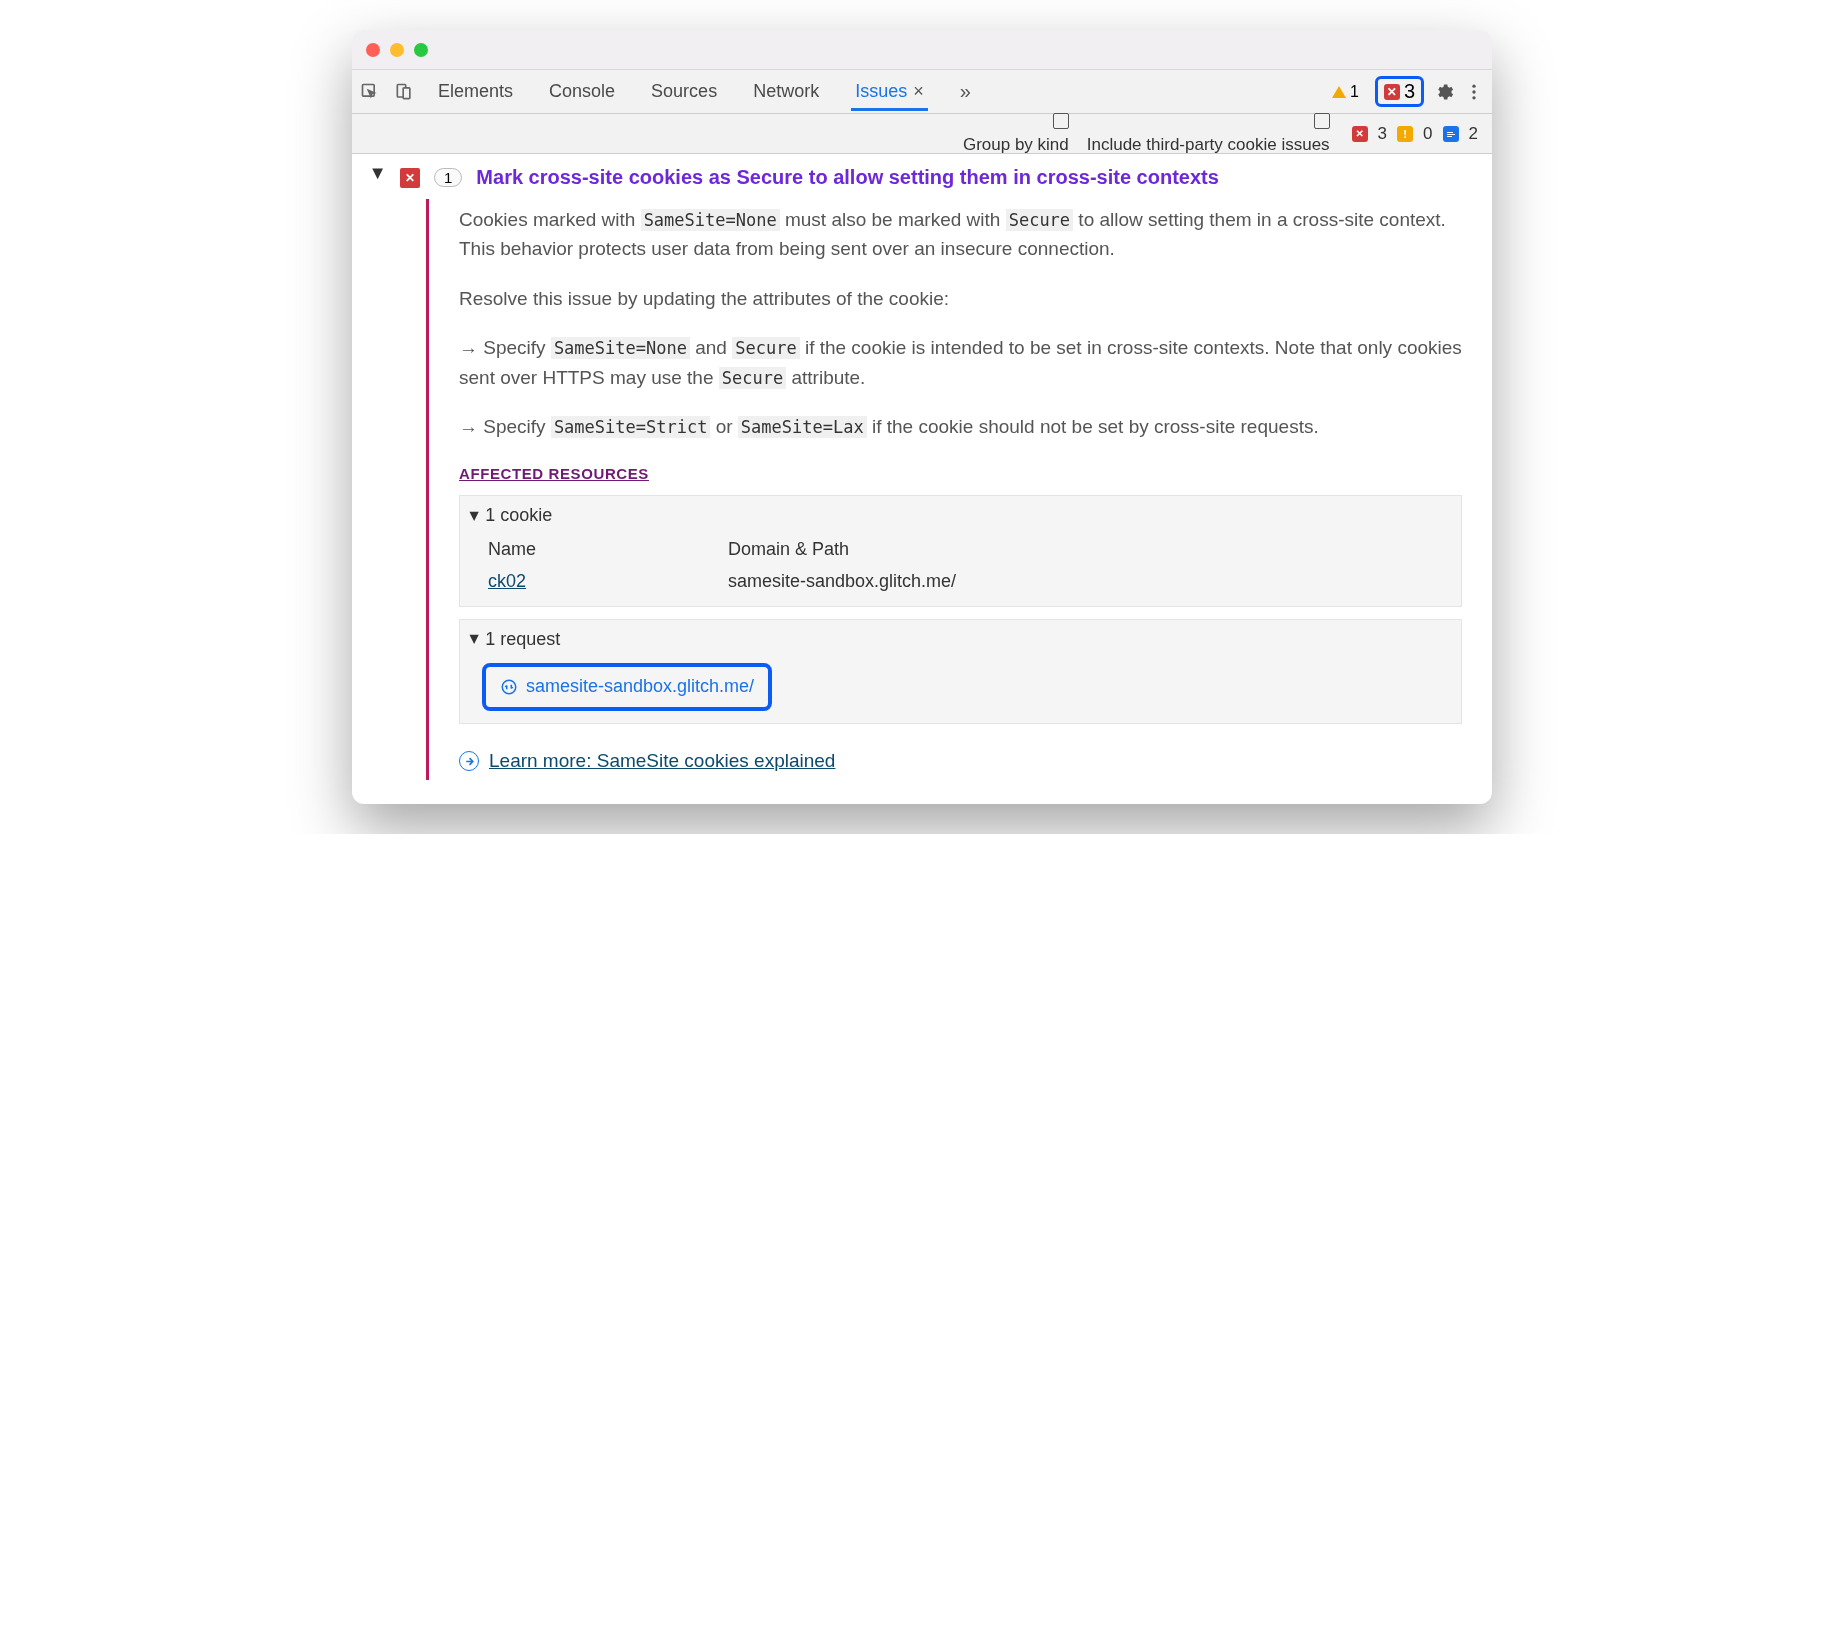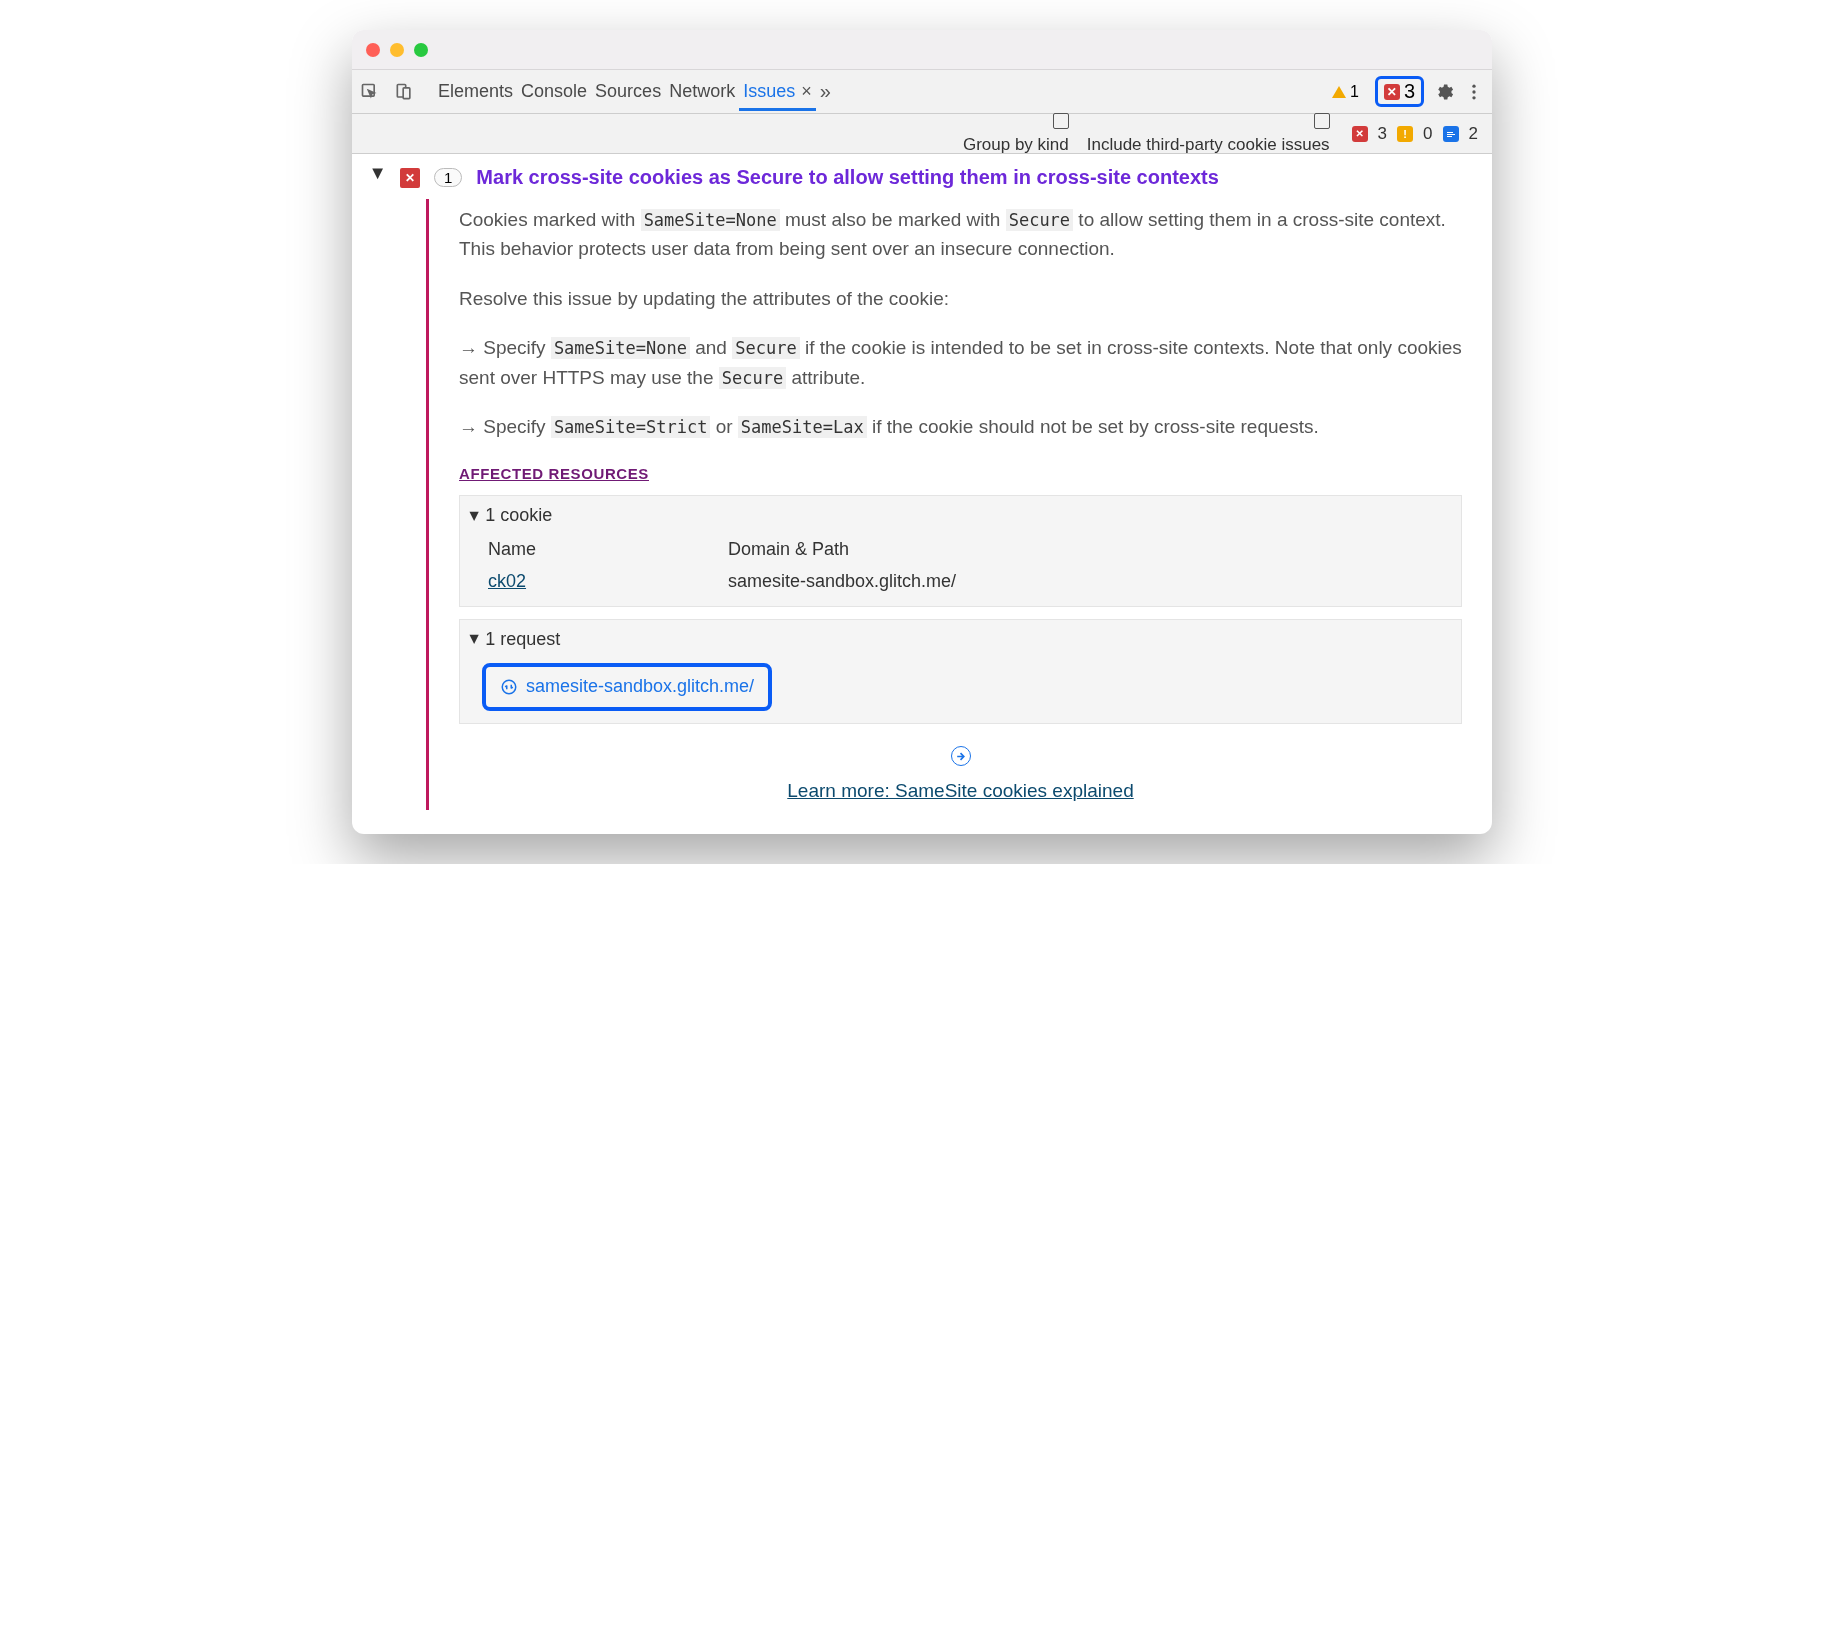--- a/index.html
+++ b/index.html
@@ -6,21 +6,21 @@
 body { font-family: -apple-system, "Helvetica Neue", Arial, sans-serif; background: #fff; font-size: 20px; }
 .window { width: 1140px; margin: 30px auto; border-radius: 12px; box-shadow: 0 25px 60px rgba(0,0,0,0.35); overflow: hidden; background: #fff; }
 .titlebar { display: flex; align-items: center; height: 40px; background: #f1eff1; border-bottom: 1px solid #d8d6d8; padding: 0 14px; position: relative; }
 .traffic { display: flex; gap: 10px; }
 .dot { width: 14px; height: 14px; border-radius: 50%; }
 .dot.r { background: #ff5f57; } .dot.y { background: #ffbd2e; } .dot.g { background: #28c940; }
 .title { position: absolute; left: 0; right: 0; text-align: center; font-size: 17px; font-weight: 600; color: #2a2a2a; pointer-events: none; }
 .tabbar { display: flex; align-items: center; height: 44px; background: #f2f2f2; border-bottom: 1px solid #cdcdcd; padding: 0 8px; gap: 10px; }
 .tb-left { display: flex; align-items: center; gap: 14px; padding-right:6px; }
 .tb-icon { width:20px; height:20px; color:#666; }
-.tabs { flex: 1; display: flex; align-items: center; padding-left:4px;}
+.tabs { flex: 1; display: flex; align-items: center; gap: 28px; padding-left:4px;}
 .tab { color: #4a4a4a; font-size: 18px; cursor: pointer; padding: 9px 4px; }
 .tab.active { color: #1a73e8; border-bottom: 3px solid #1a73e8; padding-bottom: 6px; font-weight:500;}
 .tab-close { margin-left: 6px; color: #555; }
 .chev { color:#555; font-size:20px; padding:0 4px;}
 .tb-right { display: flex; align-items: center; gap: 10px; }
 .badge { display: inline-flex; align-items: center; gap: 4px; font-size: 16px; padding: 1px 6px; border-radius: 3px; }
 .warn-tri { width: 0; height: 0; border-left: 7px solid transparent; border-right: 7px solid transparent; border-bottom: 12px solid #f2a900; display:inline-block; }
 .err-pill { background: #d23b3b; color: #fff; border-radius: 3px; padding: 0 3px; display:inline-flex; align-items:center; font-size:12px; font-weight:bold; height:16px;}
 .err-pill::before { content:"✕"; }
 .counter-box { border: 3px solid #0a5cf5; border-radius: 6px; padding: 1px 6px; display:inline-flex; align-items:center; gap:4px;}
@@ -52,21 +52,21 @@
 .sect-h { text-transform: uppercase; font-size:15px; font-weight:700; color:#701a75; letter-spacing: .04em; margin:12px 0 10px;text-decoration:underline; }
 .res-box { background:#f5f5f5; border:1px solid #e4e4e4; padding:6px 10px 10px; margin-bottom:12px; color:#333;}
 .res-head { display:flex; align-items:center; gap:6px; font-size:18px; margin-bottom:6px;}
 .tw2 { font-size:12px; transform:rotate(90deg);}
 .tbl { display:grid; grid-template-columns: 240px 1fr; font-size:18px; padding-left:18px; row-gap:4px;}
 .tbl .h { color:#333; }
 .link { color:#0c4a6e; text-decoration: underline; cursor:pointer;}
 .req-box { background:#f5f5f5; border:1px solid #e4e4e4; padding:6px 10px 12px; margin-bottom:22px; color:#333;}
 .hl { border: 4px solid #0a5cf5; border-radius: 8px; display:inline-flex; align-items:center; gap:8px; padding: 6px 14px; margin-left:12px; margin-top:4px; color:#1a73e8; font-size:18px;}
 .net-ic { width:18px; height:18px; }
-.learn { display:flex; align-items:center; gap:10px; color:#1a73e8; font-size:19px;flex-direction:column;}
+.learn { display:flex; align-items:center; gap:10px; color:#1a73e8; font-size:19px;}
 .learn .link { font-weight:400;}
 .circ-ar { width:20px; height:20px; border:1.5px solid #1a73e8; border-radius:50%; display:inline-flex; align-items:center; justify-content:center;}
 .circ-ar svg{width:11px;height:11px;}
 </style>
 </head>
 <body>
 
 <div class="window">
 
   <div class="titlebar">

